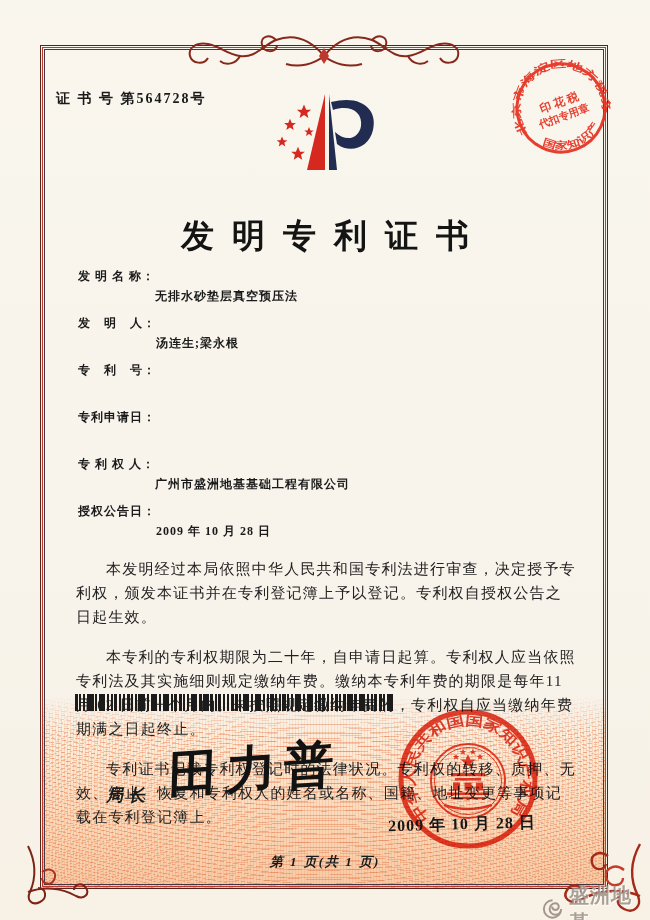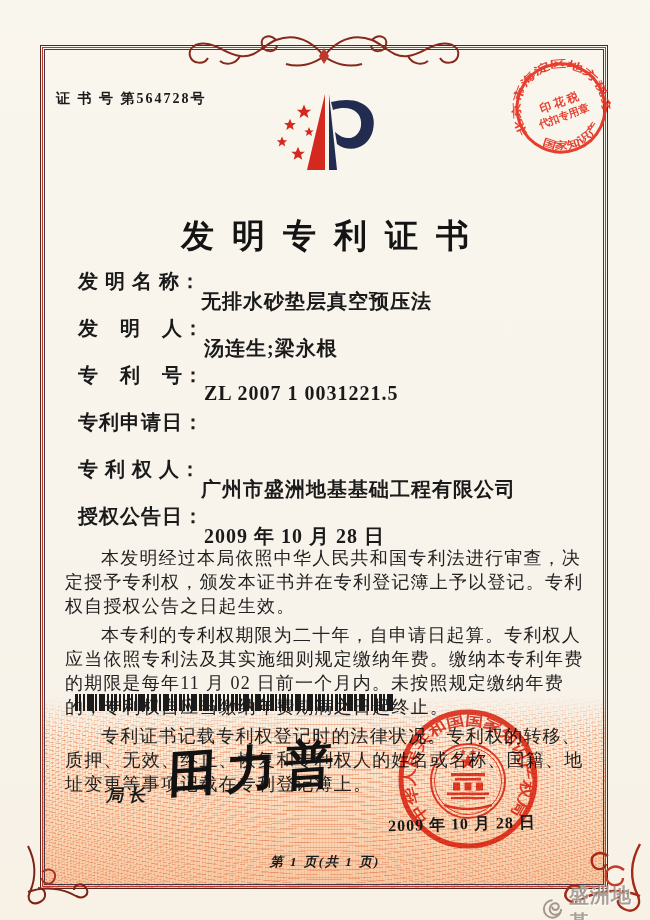--- a/index.html
+++ b/index.html
@@ -23,26 +23,26 @@
     -webkit-mask-image:linear-gradient(180deg, transparent 0, #000 20%);
             mask-image:linear-gradient(180deg, transparent 0, #000 20%);
   }
   
   .cert-number{position:absolute; left:56px; top:90px; font-size:14px; letter-spacing:2px; z-index:3; font-weight:600;}
   .logo{position:absolute; left:252px; top:80px; z-index:3;}
   .title{position:absolute; left:0; right:0; top:186px; text-align:center; font-size:33px; font-weight:bold;
          letter-spacing:18px; text-indent:18px; color:#141414; z-index:3;margin-top:28px;}
   
   .fields{position:absolute; left:78px; top:268px; width:480px; z-index:3;}
-  .frow{height:47px; display:flex; align-items:flex-start; font-size:20px; font-weight:600; letter-spacing:1px;}
+  .frow{height:47px; display:flex; align-items:flex-start; font-size:12px; font-weight:600; letter-spacing:1px;}
   .flabel{white-space:pre;}
   .fvalue{white-space:pre;margin-top:20px;}
   
   .body-text{position:absolute; left:60px; width:534px; top:541px; z-index:3;}
-  .body-text p{margin:5px; font-size:18px; line-height:24px; text-indent:2em; letter-spacing:1.2px; color:#222;}
+  .body-text p{margin:16px; font-size:15px; line-height:24px; text-indent:2em; letter-spacing:1.2px; color:#222;}
   
   .barcode{position:absolute; left:75px; top:694px; width:318px; height:17px; z-index:3;
     background:
       repeating-linear-gradient(90deg,#1b1b1b 0 2px, transparent 2px 4px),
       repeating-linear-gradient(90deg,#1b1b1b 0 1px, transparent 1px 9px),
       repeating-linear-gradient(90deg,#1b1b1b 0 3px, transparent 3px 13px);
   }
   
   .signer-title{position:absolute; left:106px; top:784px; font-size:17px; letter-spacing:5px; z-index:4; font-weight:600;font-style:italic;}
   .signature{position:absolute; left:168px; top:736px; font-size:50px; font-weight:700; letter-spacing:8px;
@@ -130,21 +130,20 @@
     <div class="frow">
       <span class="flabel">发 明 名 称：</span>
       <span class="fvalue">无排水砂垫层真空预压法</span>
     </div>
     <div class="frow">
       <span class="flabel">发　明　人：</span>
       <span class="fvalue">汤连生;梁永根</span>
     </div>
     <div class="frow">
       <span class="flabel">专　利　号：</span>
-      <span class="fvalue">ZL 2007 1 0031221.5</span>
     </div>
     <div class="frow">
       <span class="flabel">专利申请日：</span>
     </div>
     <div class="frow">
       <span class="flabel">专 利 权 人：</span>
       <span class="fvalue">广州市盛洲地基基础工程有限公司</span>
     </div>
     <div class="frow">
       <span class="flabel">授权公告日：</span>

